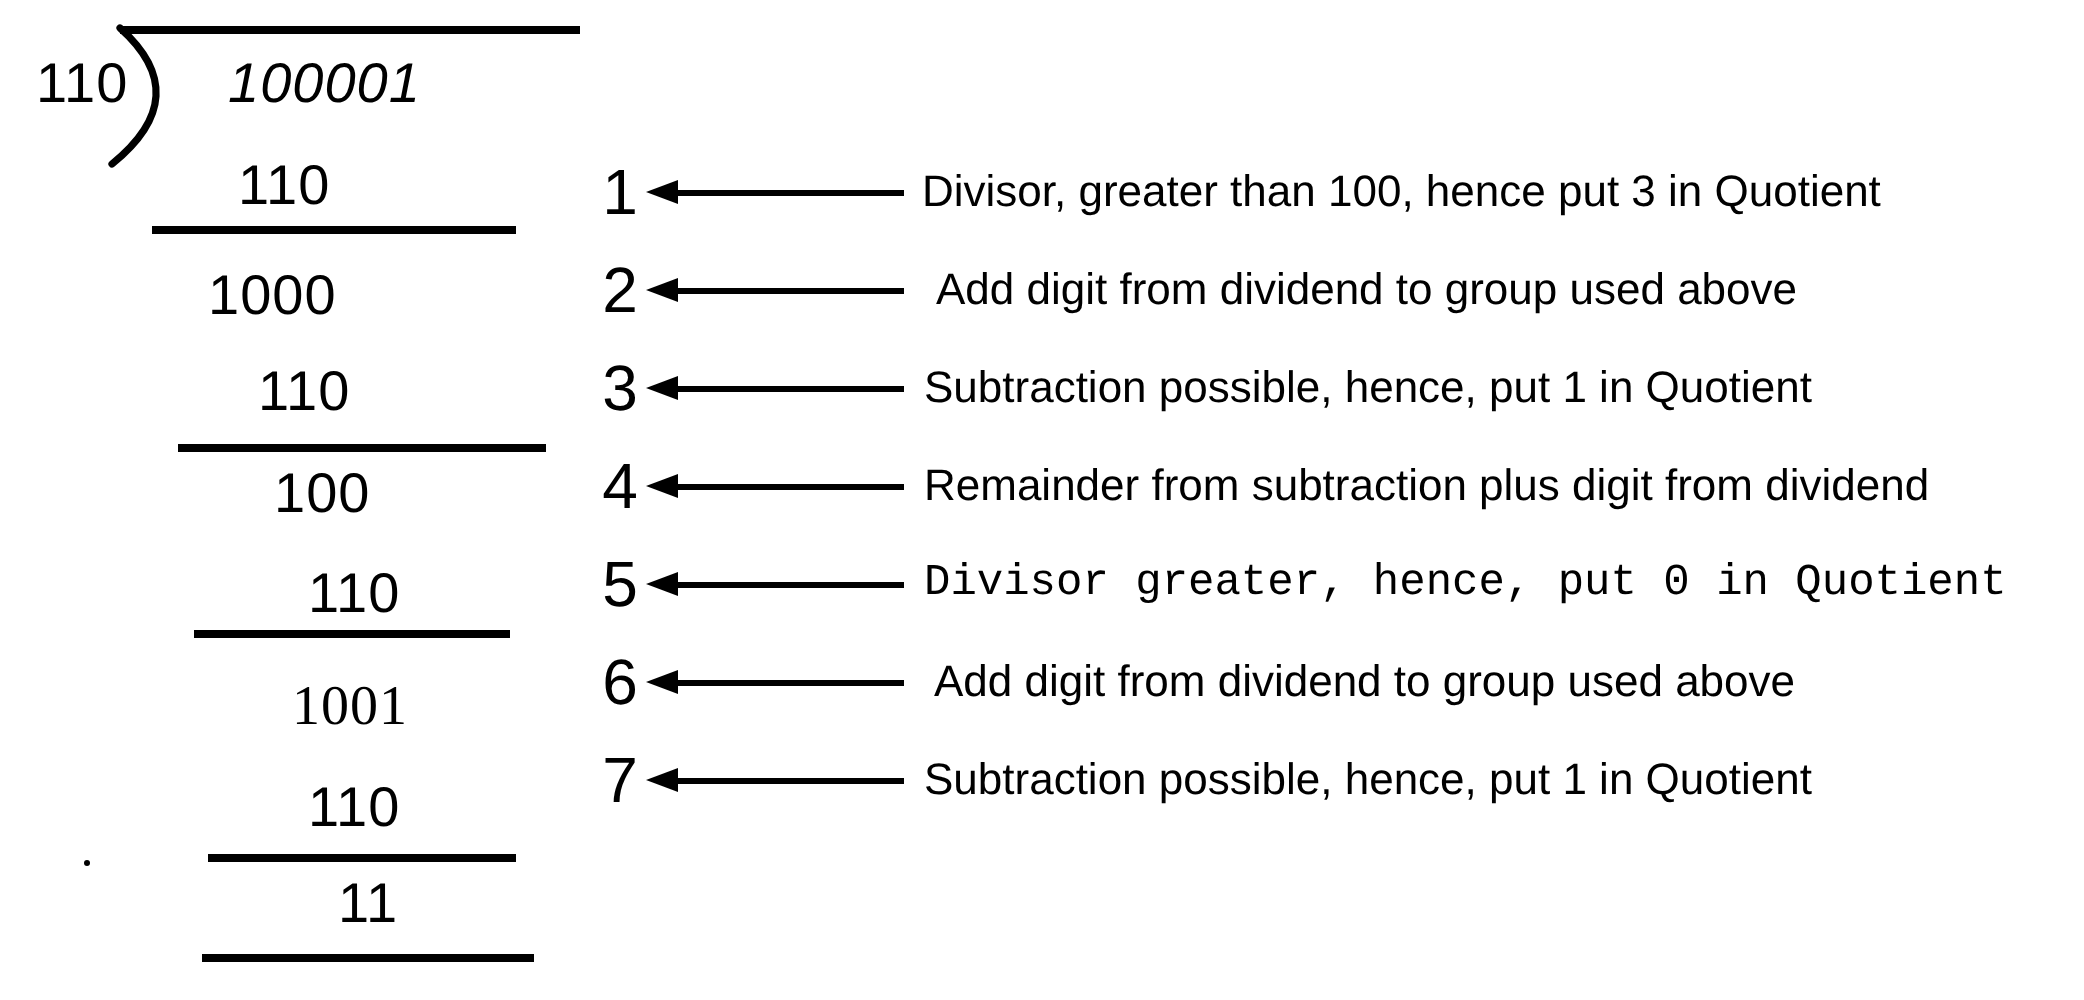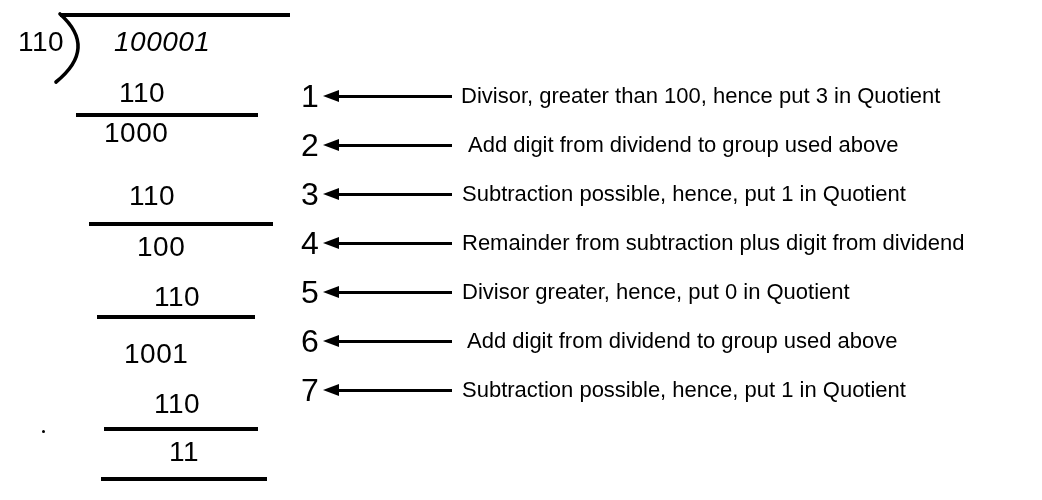--- a/index.html
+++ b/index.html
@@ -69,29 +69,29 @@
   <svg class="bracket" width="56" height="78" viewBox="0 0 56 78">
     <path d="M12 4 Q50 38 8 72" fill="none" stroke="#000" stroke-width="3.6" stroke-linecap="round"></path>
   </svg>
 
   <div class="num" style="left:18px; top:25px;">110</div>
   <div class="num" style="left:114px; top:25px;font-style:italic;">100001</div>
 
   <div class="num" style="left:119px; top:76px;">110</div>
   <div class="hline" style="left:76px; top:113px; width:182px;"></div>
 
-  <div class="num" style="left:104px; top:116px;">1000</div>
+  <div class="num" style="left:104px; top:131px;">1000</div>
   <div class="num" style="left:129px; top:179px;">110</div>
   <div class="hline" style="left:89px; top:222px; width:184px;"></div>
 
   <div class="num" style="left:137px; top:230px;">100</div>
   <div class="num" style="left:154px; top:280px;">110</div>
   <div class="hline" style="left:97px; top:315px; width:158px;"></div>
 
-  <div class="num" style="left:124px; top:337px;">1001</div>
+  <div class="num" style="left:146px; top:337px;font-family:Liberation Serif, serif;">1001</div>
   <div class="num" style="left:154px; top:387px;">110</div>
   <div class="hline" style="left:104px; top:427px; width:154px;"></div>
 
   <div class="num" style="left:169px; top:435px;">11</div>
   <div class="hline" style="left:101px; top:477px; width:166px;"></div>
 
   <div class="stray-dot"></div>
 
   <div class="step-num" style="top:80px;">1</div>
   <div class="arrow" style="top:90px;">
@@ -119,21 +119,21 @@
       <span class="head"></span>
       <span class="shaft"></span>
     </div>
   <div class="note" style="left:462px; top:229px;">Remainder from subtraction plus digit from dividend</div>
 
   <div class="step-num" style="top:276px;">5</div>
   <div class="arrow" style="top:286px;">
       <span class="head"></span>
       <span class="shaft"></span>
     </div>
-  <div class="note" style="left:462px; top:278px;">Divisor greater, hence, put 0 in Quotient</div>
+  <div class="note" style="left:462px; top:278px;font-family:Liberation Mono, monospace;">Divisor greater, hence, put 0 in Quotient</div>
 
   <div class="step-num" style="top:325px;">6</div>
   <div class="arrow" style="top:335px;">
       <span class="head"></span>
       <span class="shaft"></span>
     </div>
   <div class="note" style="left:467px; top:327px;">Add digit from dividend to group used above</div>
 
   <div class="step-num" style="top:374px;">7</div>
   <div class="arrow" style="top:384px;">

